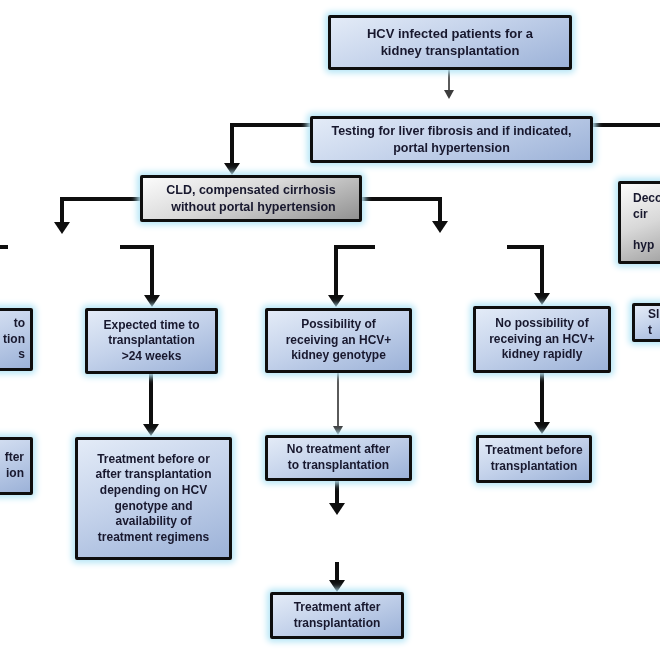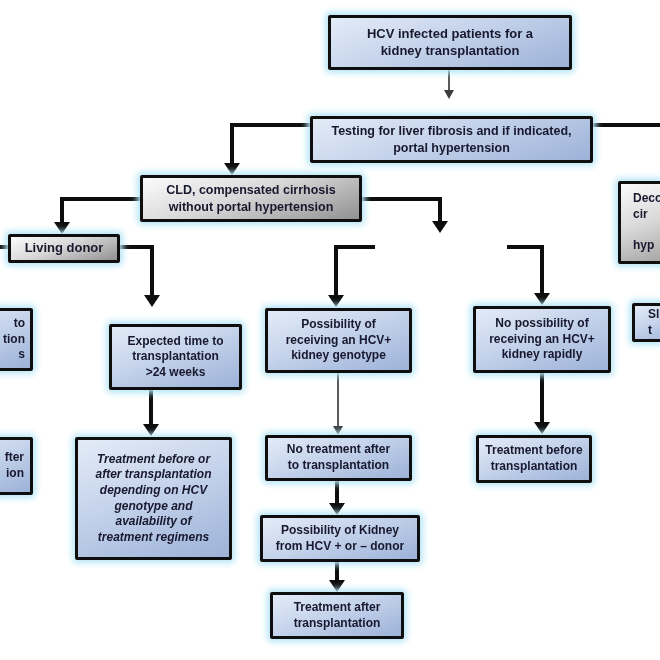--- a/index.html
+++ b/index.html
@@ -83,65 +83,62 @@
 
   <div class="vl" style="left:335px;top:562px;height:19px;"></div>
   <div class="arr" style="left:329px;top:580px;"></div>
 
   <div class="box blue f13" style="left:328px;top:15px;width:244px;height:55px;">HCV infected patients for a
 kidney transplantation</div>
 
   <div class="box blue" style="left:310px;top:116px;width:283px;height:47px;font-size:12.5px;">Testing for liver fibrosis and if indicated,
 portal hypertension</div>
 
-  <div class="box gray" style="left:140px;top:175px;width:222px;height:47px;font-size:12.5px;">CLD, compensated cirrhosis
+  <div class="box gray" style="left:140px;top:175px;width:222px;height:47px;font-size:12.5px;text-align:right;">CLD, compensated cirrhosis
 without portal hypertension</div>
 
   <div class="box gray cut-left" style="left:618px;top:181px;width:95px;height:83px;padding-left:12px;">Deco
 cir
 
 hyp</div>
 
-  <div class="box gray f13" style="left:8px;top:234px;width:112px;height:29px;">Living donor</div>
 
 
   <div class="box blue cut-right" style="left:-70px;top:308px;width:103px;height:63px;padding-right:5px;">to
 tion
 s</div>
 
-  <div class="box blue" style="left:85px;top:324px;width:133px;height:66px;margin-left:24px;">Expected time to
+  <div class="box blue" style="left:85px;top:308px;width:133px;height:66px;">Expected time to
 transplantation
 &gt;24 weeks</div>
 
   <div class="box blue" style="left:265px;top:308px;width:147px;height:65px;">Possibility of
 receiving an HCV+
 kidney genotype</div>
 
   <div class="box blue" style="left:473px;top:306px;width:138px;height:67px;">No possibility of
 receiving an HCV+
 kidney rapidly</div>
 
   <div class="box blue cut-left" style="left:632px;top:303px;width:60px;height:39px;padding-left:13px;">Sl
 t</div>
 
   <div class="box blue cut-right" style="left:-70px;top:437px;width:103px;height:58px;padding-right:6px;">fter
 ion</div>
 
-  <div class="box blue" style="left:75px;top:437px;width:157px;height:123px;font-style:italic;">Treatment before or
+  <div class="box blue" style="left:75px;top:437px;width:157px;height:123px;">Treatment before or
 after transplantation
 depending on HCV
 genotype and
 availability of
 treatment regimens</div>
 
   <div class="box blue" style="left:265px;top:435px;width:147px;height:46px;">No treatment after
 to transplantation</div>
 
   <div class="box blue" style="left:476px;top:435px;width:116px;height:48px;">Treatment before
 transplantation</div>
 
-  <div class="box blue" style="left:260px;top:515px;width:160px;height:47px;">Possibility of Kidney
-from HCV + or – donor</div>
 
   <div class="box blue" style="left:270px;top:592px;width:134px;height:47px;text-align:center;">Treatment after
 transplantation</div>
 
 </div>
 
 </body></html>

